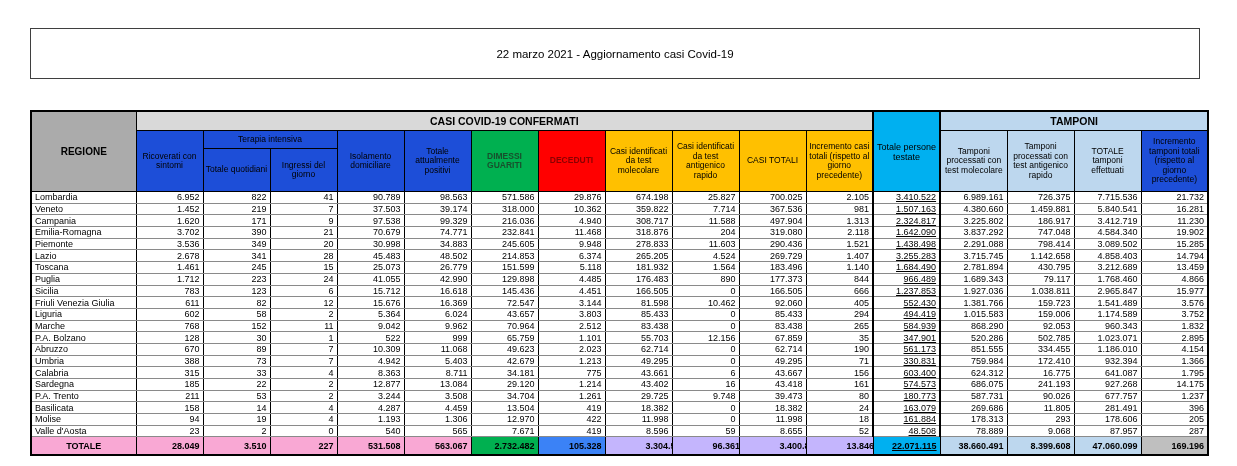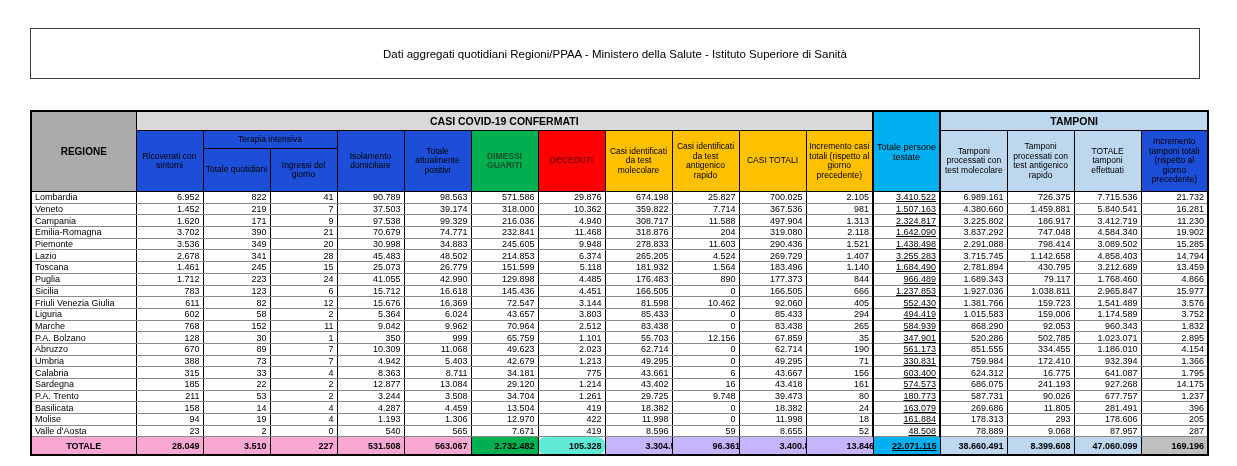--- a/index.html
+++ b/index.html
@@ -51,31 +51,31 @@
   td.rname { text-align: left; }
   td.num { text-align: right; }
 
   tr.totals td {
     font-weight: bold; height: 17px; border: 1px solid #000;
     border-top: 1.5px solid #000;
   }
   tr.totals td:first-child { text-align: center; }
   tr.totals td:nth-child(-n+6) { background: #f9a8d4; }
   tr.totals td:nth-child(7)  { background: #00B050; }
-  tr.totals td:nth-child(8)  { background: #5eead4; border-radius: 8px; }
+  tr.totals td:nth-child(8)  { background: #3b82f6; }
   tr.totals td:nth-child(n+9):nth-child(-n+12) { background: #c4b5fd; padding-left: 40px; }
   tr.totals td:nth-child(13) { background: #00B0F0; }
   tr.totals td:nth-child(n+14):nth-child(-n+16) { background: #BDD7EE; }
   tr.totals td:nth-child(17) { background: #BFBFBF; }
 </style>
 </head>
 <body>
 
 <div class="titlebox">
-  <div class="line">Dati aggregati quotidiani Regioni/PPAA - Ministero della Salute - Istituto Superiore di Sanità</div>
+  <div class="line">22 marzo 2021 - Aggiornamento casi Covid-19</div>
 </div>
 
 <table class="covid">
   <colgroup>
     <col class="c-region">
     <col class="c-num">
       <col class="c-num">
       <col class="c-num">
       <col class="c-num">
       <col class="c-num">
@@ -346,21 +346,21 @@
         <td class="num">868.290</td>
         <td class="num">92.053</td>
         <td class="num">960.343</td>
         <td class="num">1.832</td>
       </tr>
       <tr>
         <td class="rname">P.A. Bolzano</td>
         <td class="num">128</td>
         <td class="num">30</td>
         <td class="num">1</td>
-        <td class="num">350</td>
+        <td class="num">522</td>
         <td class="num">999</td>
         <td class="num">65.759</td>
         <td class="num">1.101</td>
         <td class="num">55.703</td>
         <td class="num">12.156</td>
         <td class="num">67.859</td>
         <td class="num">35</td>
         <td class="num">347.901</td>
         <td class="num">520.286</td>
         <td class="num">502.785</td>

